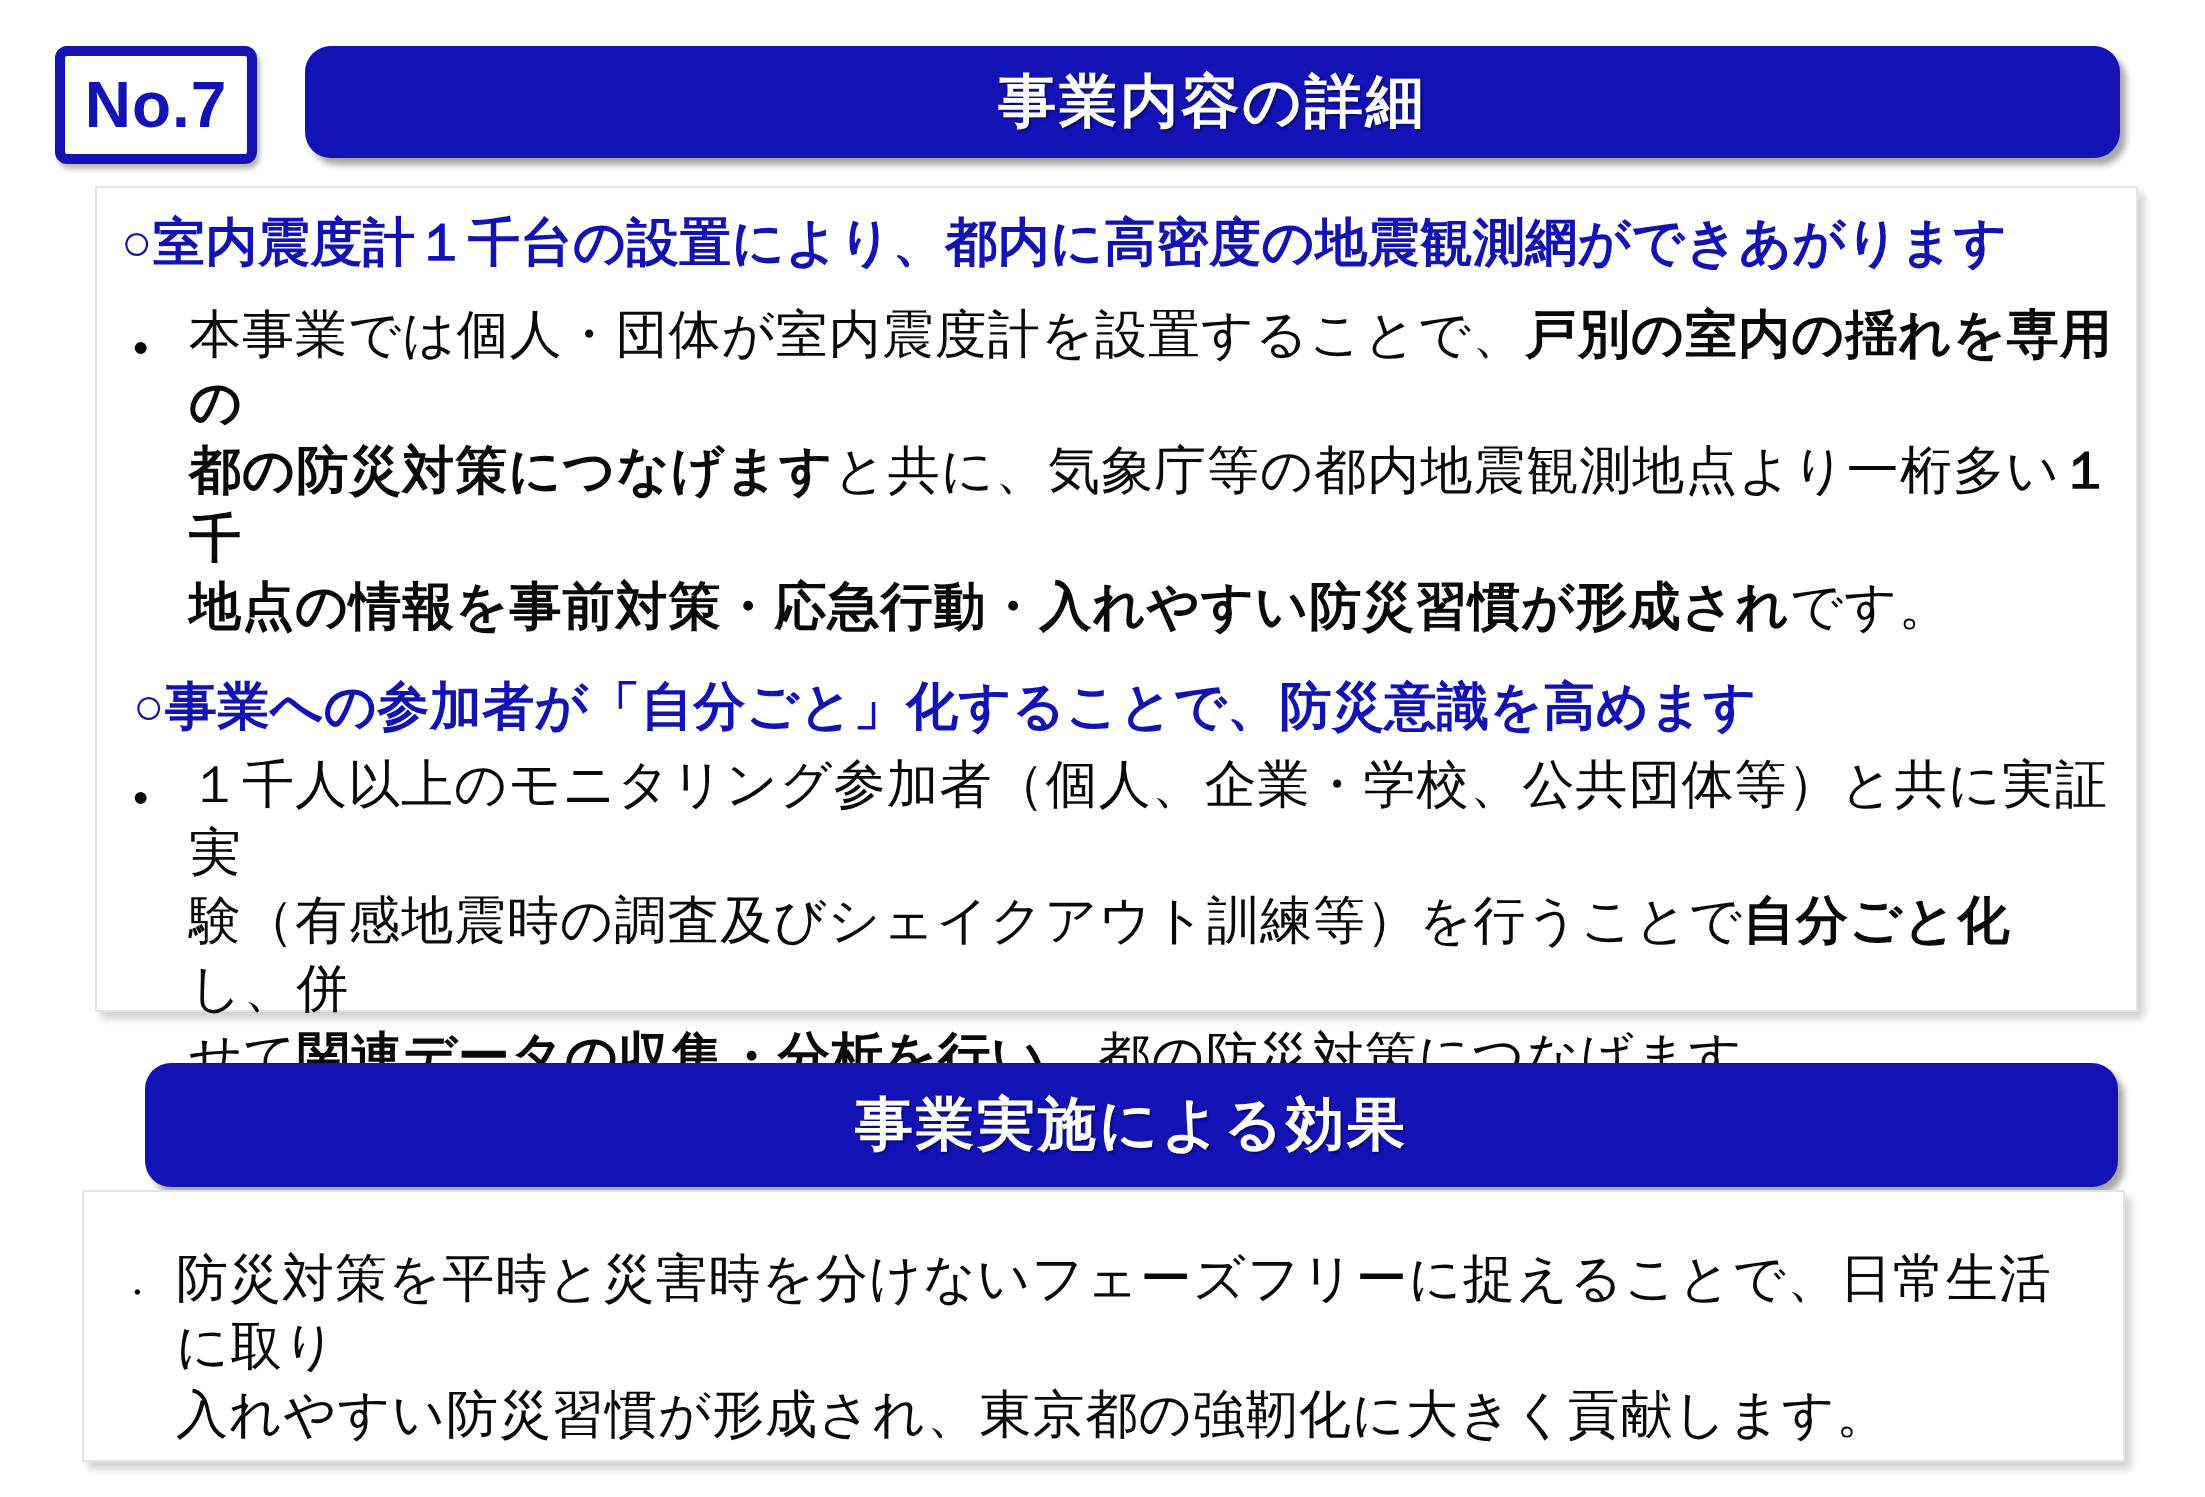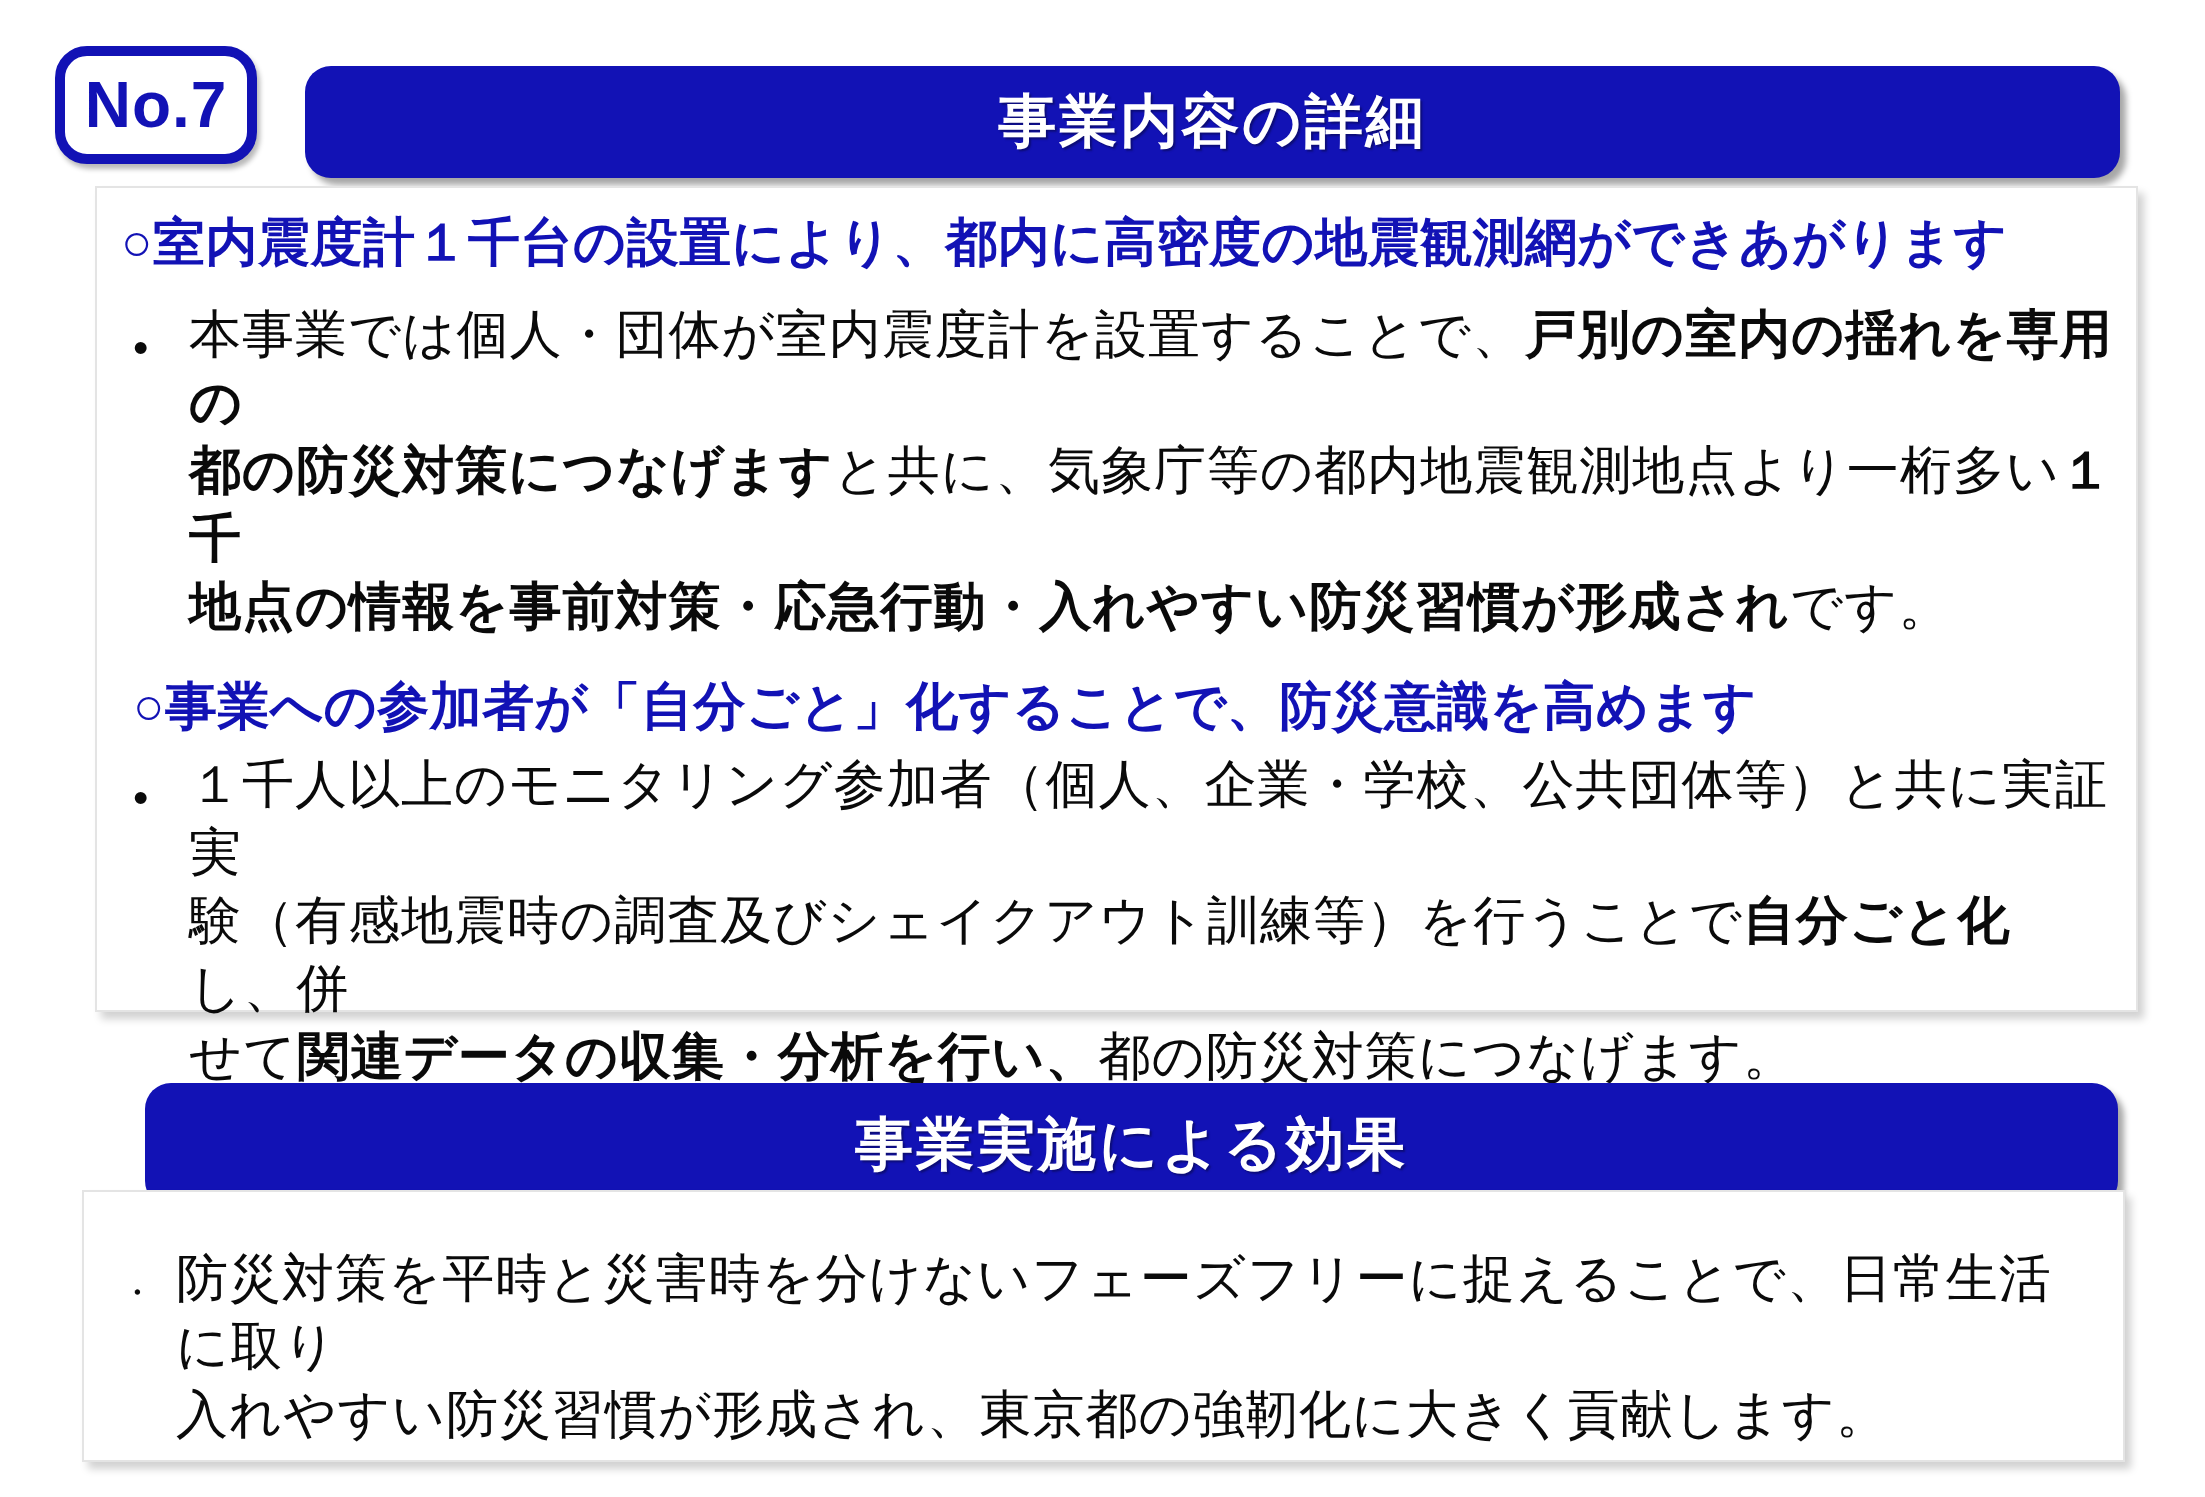--- a/index.html
+++ b/index.html
@@ -13,34 +13,33 @@
     background:#ffffff;
     position:relative;
     font-family:"Liberation Sans","DejaVu Sans",sans-serif;
     color:var(--ink);
     overflow:hidden;
   }
 
   
   .badge{
     position:absolute;left:55px;top:46px;width:202px;height:118px;
-    background:#ffffff;border:10px solid var(--blue);border-radius:32px;
+    background:#ffffff;border:10px solid var(--blue);border-radius:12px;
     display:flex;align-items:center;justify-content:center;
     box-shadow:3px 5px 5px rgba(0,0,0,0.28);
   }
   .badge span{
     color:var(--blue);font-weight:bold;font-size:64px;letter-spacing:1px;
   }
 
   
   .bar{
     position:absolute;background:var(--blue);border-radius:26px;
     display:flex;align-items:center;justify-content:center;
     box-shadow:6px 7px 6px rgba(0,0,0,0.35);
-    margin-top:20px;
   }
   .bar span{
     color:#ffffff;font-weight:bold;font-size:58px;letter-spacing:3px;
     text-shadow:2px 2px 2px rgba(0,0,0,0.35);
   }
   #bar1{left:305px;top:46px;width:1815px;height:112px;}
   #bar2{left:145px;top:1063px;width:1973px;height:124px;align-items:center;}
 
   
   .panel{

